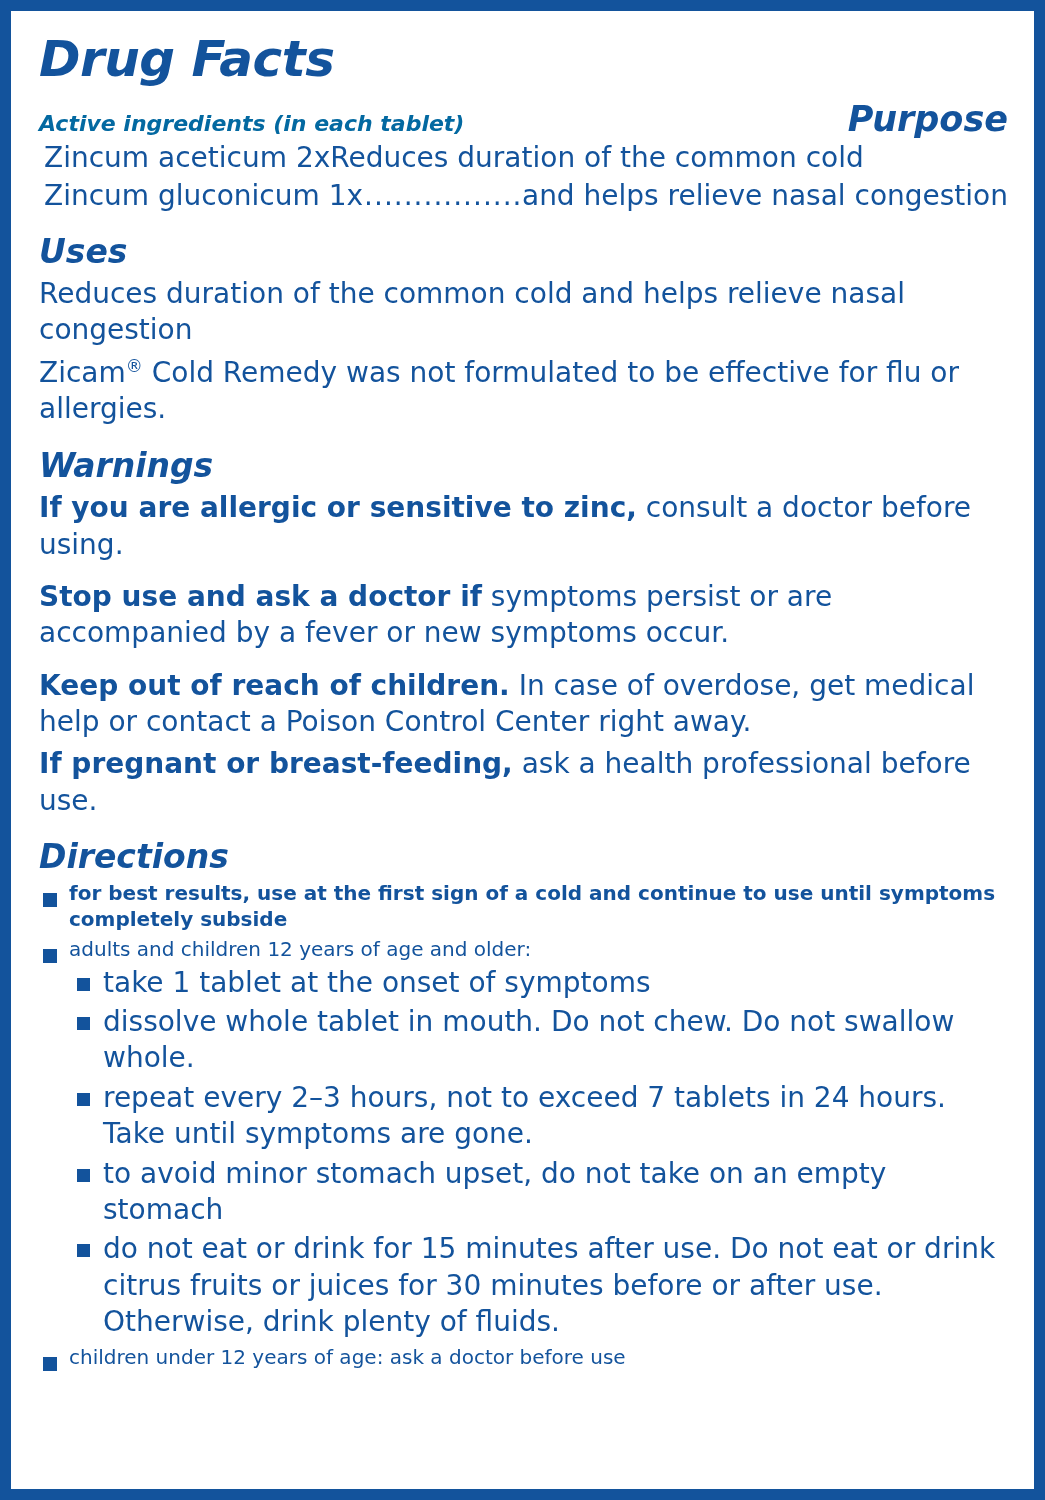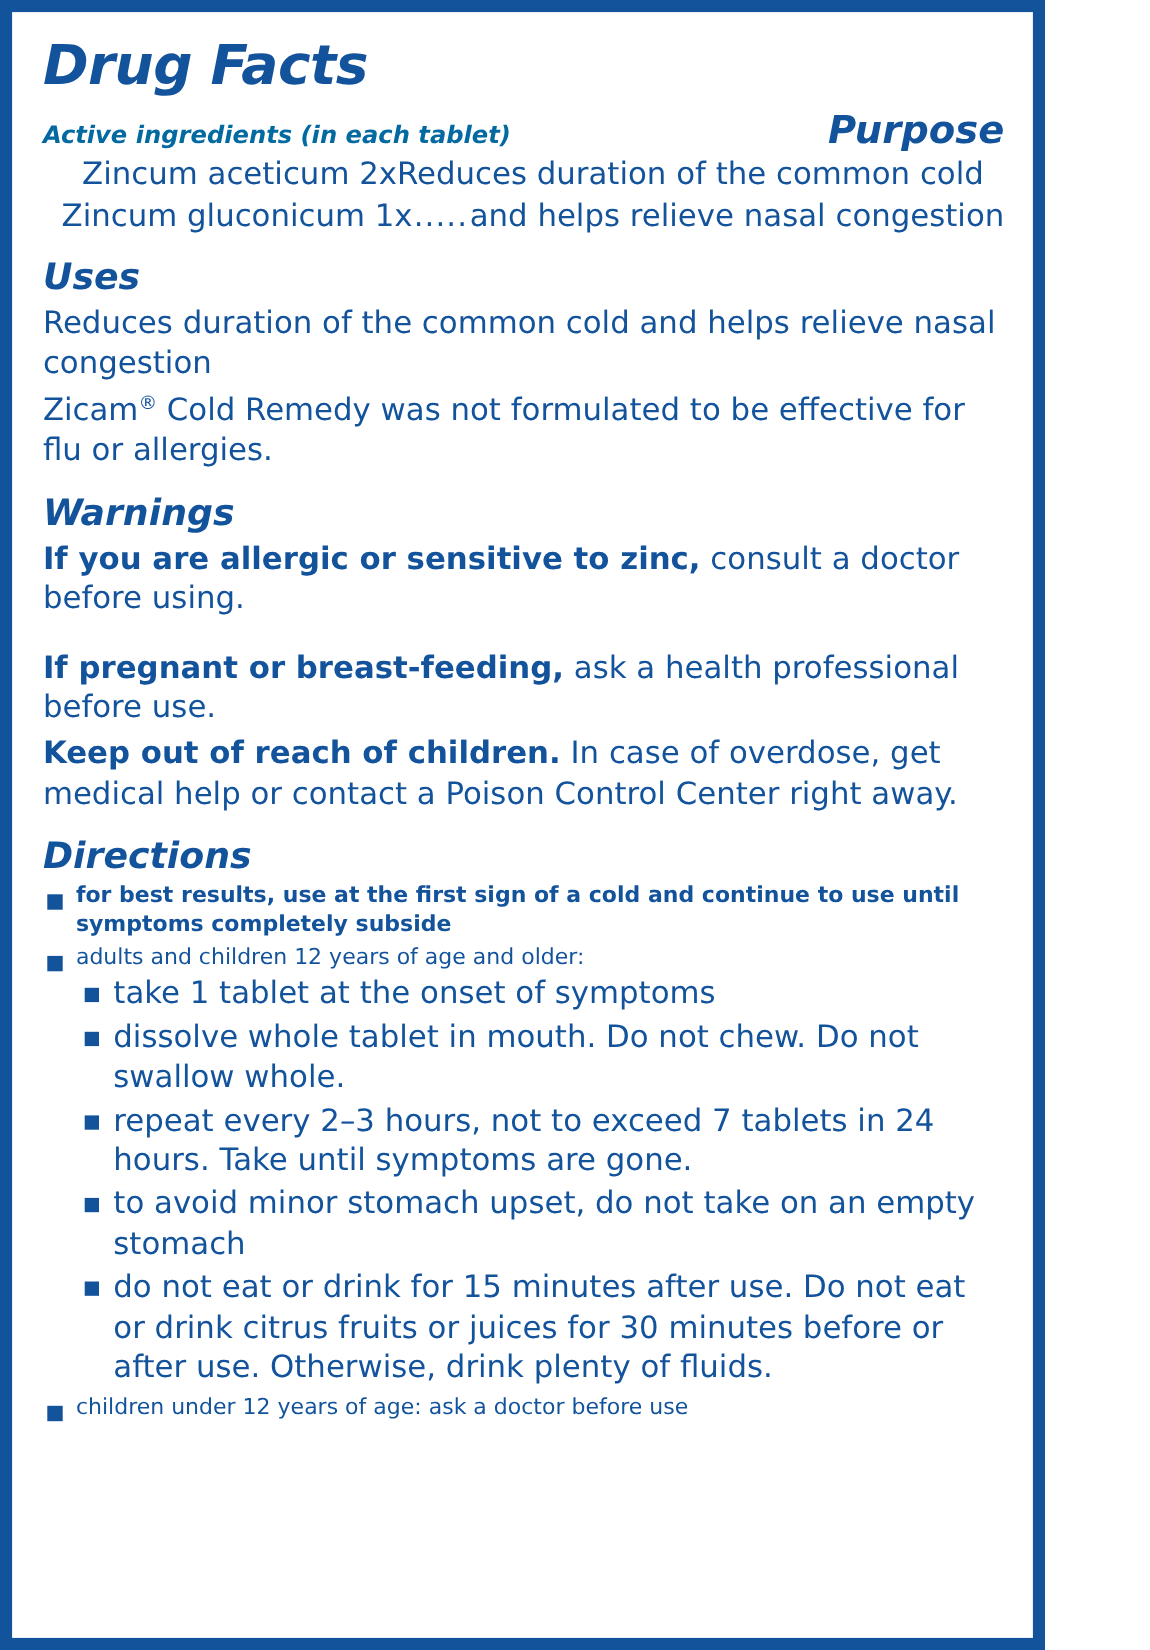--- a/index.html
+++ b/index.html
@@ -9,21 +9,21 @@
   }
   body {
     width: 1045px;
     height: 1500px;
     font-family: "DejaVu Sans", sans-serif;
     color: #13539c;
   }
   .panel {
     position: relative;
     box-sizing: border-box;
-    width: 950px;
+    width: 1045px;
     height: 1500px;
     border: 11px solid #13539c;
     background: #ffffff;
     padding: 18px 26px 10px 26px;
   }
   .title {
     font-family: "DejaVu Sans", sans-serif;
     font-style: italic;
     font-weight: bold;
     font-size: 50px;
@@ -55,25 +55,25 @@
   }
   .active-row .purpose-head {
     font-style: italic;
     font-weight: bold;
     font-size: 35px;
     color: #13539c;
     line-height: 1.1;
   }
   .ing-line {
     display: flex;
-    justify-content: center;
+    justify-content: flex-start;
     align-items: baseline;
     font-size: 28px;
     line-height: 1.28;
-    margin: 2px 0 0 19px;
+    margin: 2px 0 0 7px;
     white-space: nowrap;
   }
   .ing-line .left { }
   .ing-line .right { text-align: right; }
   .ing-line .dots {
     flex: 1;
     overflow: hidden;
     white-space: nowrap;
     margin: 0 1px;
     letter-spacing: 1px;
@@ -192,23 +192,24 @@
 
   <div class="sect-head">Uses</div>
   <p class="body">Reduces duration of the common cold and helps relieve nasal congestion</p>
   <p class="body"><span>Zicam</span><span class="sup">®</span><span> Cold Remedy was not formulated to be effective for flu or allergies.</span></p>
 
   <div class="gap-md"></div>
 
   <div class="sect-head">Warnings</div>
   <p class="body"><b>If you are allergic or sensitive to zinc,</b><span> consult a doctor before using.</span></p>
   <div class="gap-sm"></div>
+  <p class="body"><b>Stop use and ask a doctor if</b><span> symptoms persist or are accompanied by a fever or new symptoms occur.</span></p>
   <div class="gap-sm"></div>
+  <p class="body"><b>Keep out of reach of children.</b><span> In case of overdose, get medical help or contact a Poison Control Center right away.</span></p>
   <p class="body"><b>If pregnant or breast-feeding,</b><span> ask a health professional before use.</span></p>
-  <p class="body"><b>Keep out of reach of children.</b><span> In case of overdose, get medical help or contact a Poison Control Center right away.</span></p>
 
   <div class="gap-md"></div>
 
   <div class="sect-head">Directions</div>
   <ul class="bul">
     <li class="bold-li">for best results, use at the first sign of a cold and continue to use until symptoms completely subside</li>
     <li>adults and children 12 years of age and older:</li>
   </ul>
   <div class="sub-wrap">
     <ul class="sub">

